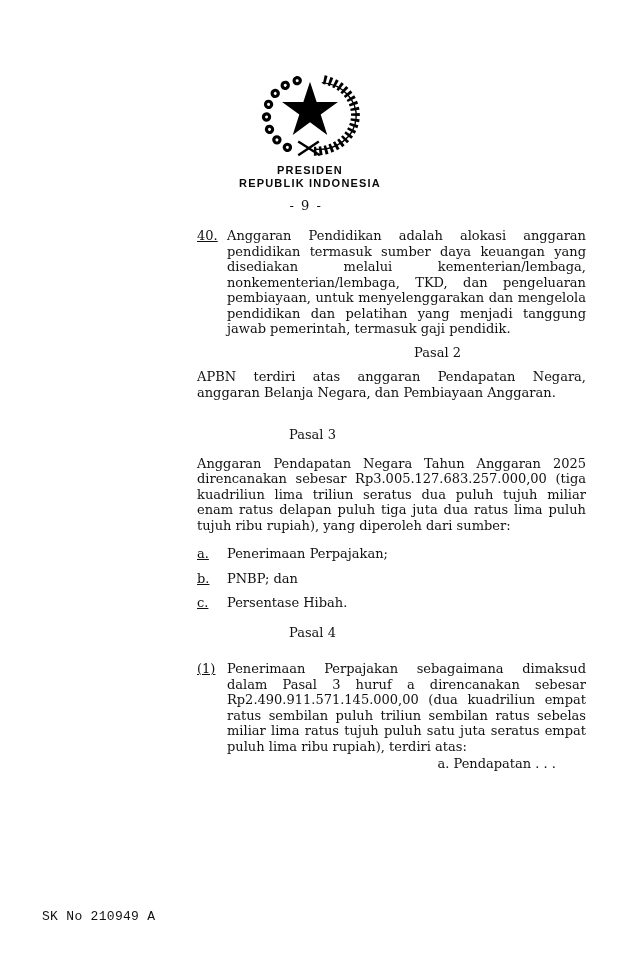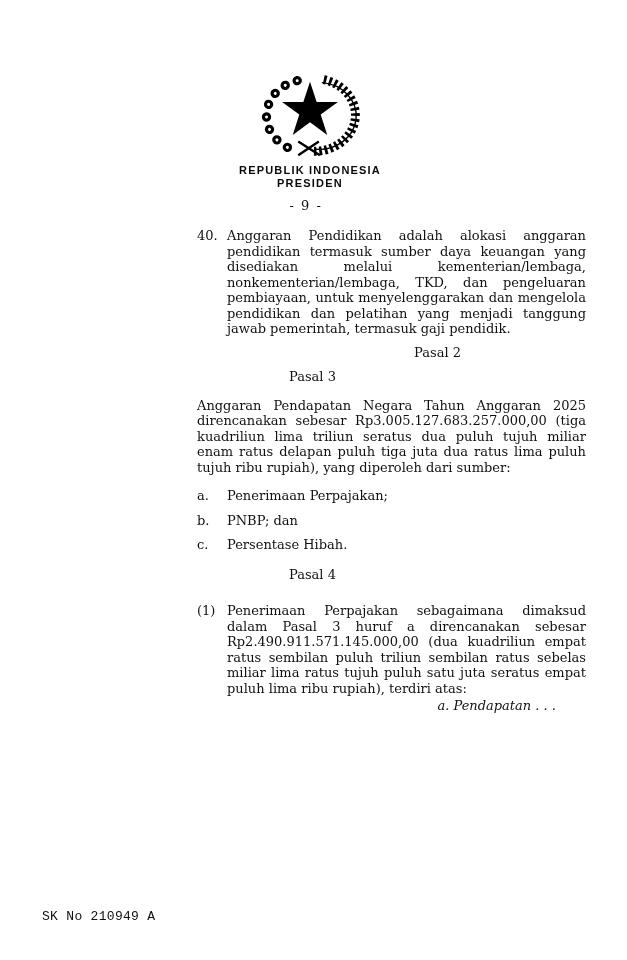--- a/index.html
+++ b/index.html
@@ -54,37 +54,38 @@
   .hang {
     position: relative;
     padding-left: 30px;
     text-align: justify;
   }
   .hang .marker {
     position: absolute;
     left: 0;
     top: 0;
     text-align: left;
+    text-decoration: underline;
   }
   .definition { margin-bottom: 6px; }
   .pasal-heading {
     padding-left: 92px;
+    margin-top: 27px;
     margin-bottom: 13px;
   }
   .pasal-heading.first { margin-top: 8px; margin-bottom: 9px; text-align: center; }
   .pasal-heading.tight { margin-top: 14px; margin-bottom: 21px; }
   .pasal-body { text-align: justify; }
   .letter-list { margin-top: 13px; }
   .letter-item { margin-bottom: 9px; text-align: left; }
   .ayat-item { margin-top: 0; }
   .catchword {
     margin-top: 2px;
     text-align: right;
     padding-right: 30px;
-    font-style: italic;
   }
 
   
   .doc-code {
     position: absolute;
     top: 909px;
     left: 42px;
     font-family: Liberation Mono, monospace;
     font-size: 13px;
     letter-spacing: 0.3px;
@@ -101,36 +102,37 @@
       <path d="M 39,14 A 42 37 0 0 0 41,86" fill="none" stroke="#000000" stroke-width="9.5" stroke-dasharray="0.1 13" stroke-linecap="round"></path>
       <path d="M 39,14 A 42 37 0 0 0 41,86" fill="none" stroke="#ffffff" stroke-width="3" stroke-dasharray="0.1 13" stroke-linecap="round"></path>
 
       <path d="M 64,16 A 38 34 0 0 1 58,84" fill="none" stroke="#000000" stroke-width="1.4"></path>
       <path d="M 66,13 A 42 37 0 0 1 56,86" fill="none" stroke="#000000" stroke-width="9" stroke-dasharray="2.8 2.8"></path>
 
       <path d="M 40,90 L 61,76 M 40,76 L 62,90" fill="none" stroke="#000000" stroke-width="2.4"></path>
 
       <path d="M52,15 L58.8,35.7 L80.5,35.7 L62.9,48.6 L69.6,69.3 L52,56.5 L34.4,69.3 L41.1,48.6 L23.5,35.7 L45.2,35.7 Z" fill="#000000"></path>
     </svg>
+    <div class="lh-line">PRESIDEN</div>
     <div class="lh-line">REPUBLIK INDONESIA</div>
-    <div class="lh-line">PRESIDEN</div>
   </div>
 
   <div class="page-number">- 9 -</div>
 
   <div class="content">
 
     <div class="hang definition">
       <span class="marker">40.</span>
       <span>Anggaran Pendidikan adalah alokasi anggaran pendidikan termasuk sumber daya keuangan yang disediakan melalui kementerian/lembaga, nonkementerian/lembaga, TKD, dan pengeluaran pembiayaan, untuk menyelenggarakan dan mengelola pendidikan dan pelatihan yang menjadi tanggung jawab pemerintah, termasuk gaji pendidik.</span>
     </div>
 
 
 
     <div class="pasal-heading first">Pasal 2</div>
+    <div class="pasal-body">APBN terdiri atas anggaran Pendapatan Negara, anggaran Belanja Negara, dan Pembiayaan Anggaran.</div>
 
     <div class="pasal-heading">Pasal 3</div>
     <div class="pasal-body">Anggaran Pendapatan Negara Tahun Anggaran 2025 direncanakan sebesar Rp3.005.127.683.257.000,00 (tiga kuadriliun lima triliun seratus dua puluh tujuh miliar enam ratus delapan puluh tiga juta dua ratus lima puluh tujuh ribu rupiah), yang diperoleh dari sumber:</div>
 
     <div class="letter-list">
       <div class="hang letter-item">
         <span class="marker">a.</span>
         <span>Penerimaan Perpajakan;</span>
       </div>
       <div class="hang letter-item">

